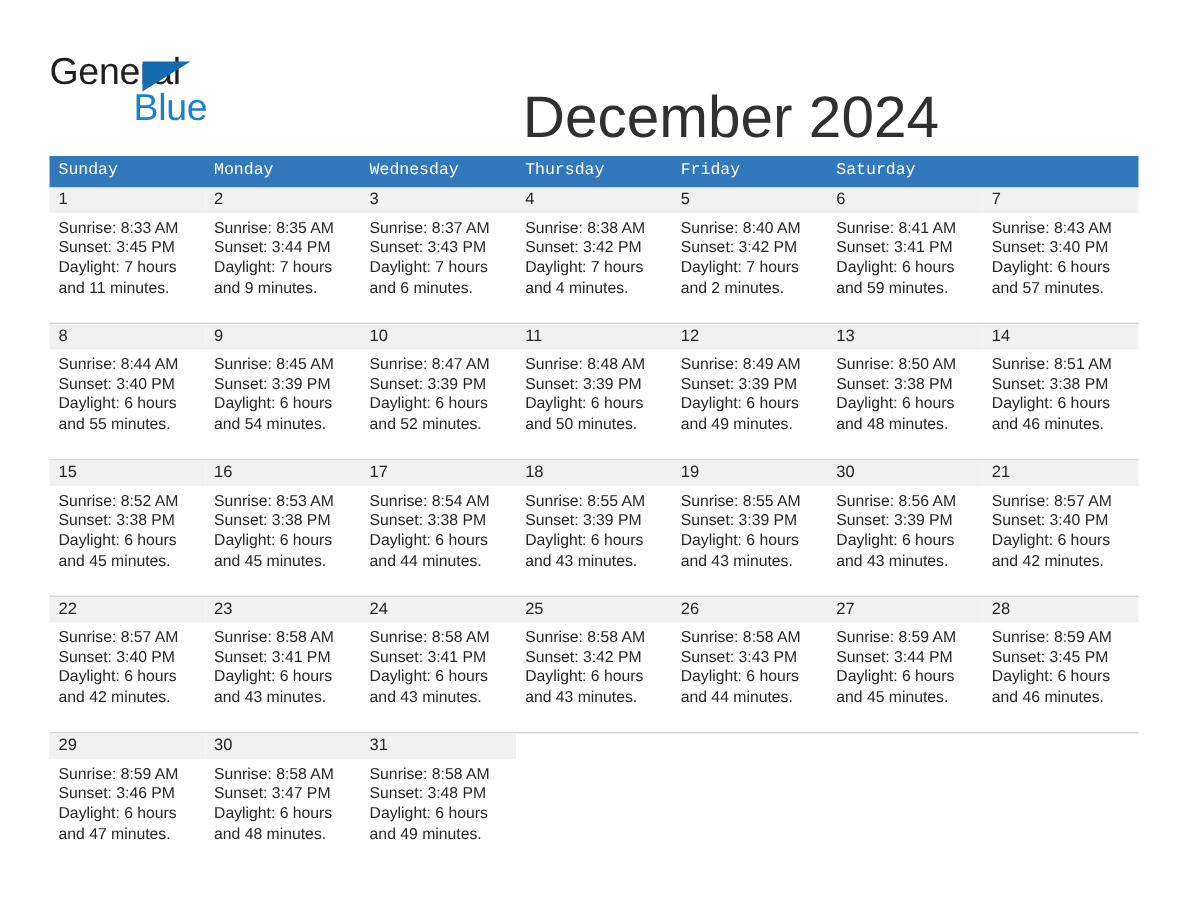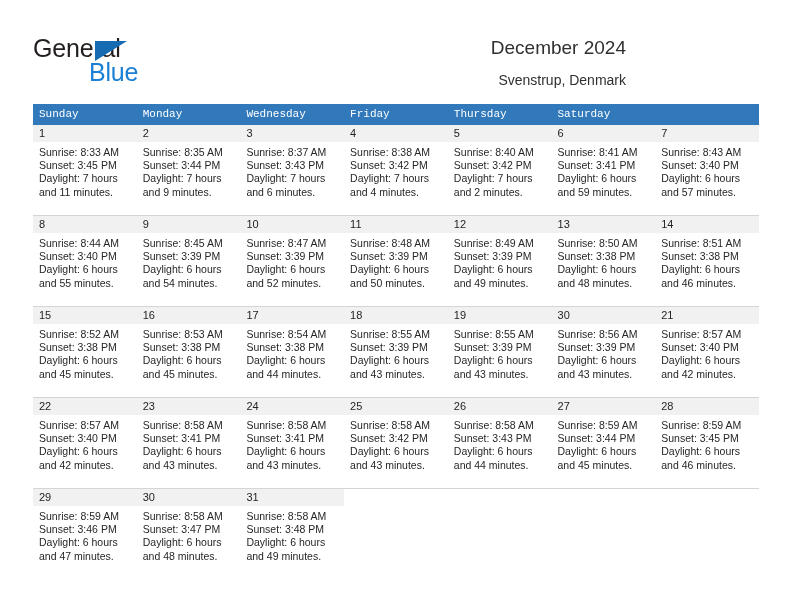--- a/index.html
+++ b/index.html
@@ -67,24 +67,25 @@
     text-align: center;
   }
 
   .title-block {
     position: absolute;
     right: 34px;
     top: 30px;
     text-align: right;
   }
   .month-title {
-    font-size: 19px;
+    font-size: 39px;
     color: #303030;
     line-height: 36px;
     white-space: nowrap;
+    margin-top: 31px;
   }
   .location {
     margin-top: 5px;
     font-size: 14px;
     color: #303030;
     line-height: 18px;
     white-space: nowrap;
   }
 
   
@@ -167,22 +168,22 @@
     </div>
 
   </div>
 
   <div class="calendar">
 
     <div class="weekday-row">
       <div class="weekday">Sunday</div>
       <div class="weekday">Monday</div>
       <div class="weekday">Wednesday</div>
+      <div class="weekday">Thursday</div>
       <div class="weekday">Friday</div>
-      <div class="weekday">Thursday</div>
       <div class="weekday">Saturday</div>
     </div>
 
     <div class="week-row first">
       <div class="day-cell">
         <div class="day-number">1</div>
         <div class="day-info">
           <div>Sunrise: 8:33 AM</div>
           <div>Sunset: 3:45 PM</div>
           <div>Daylight: 7 hours</div>

